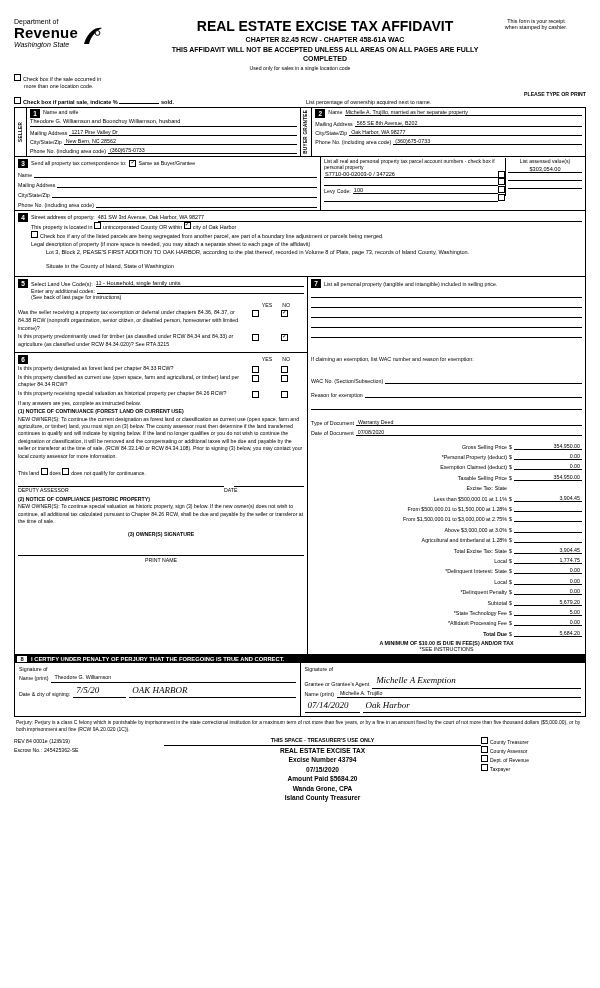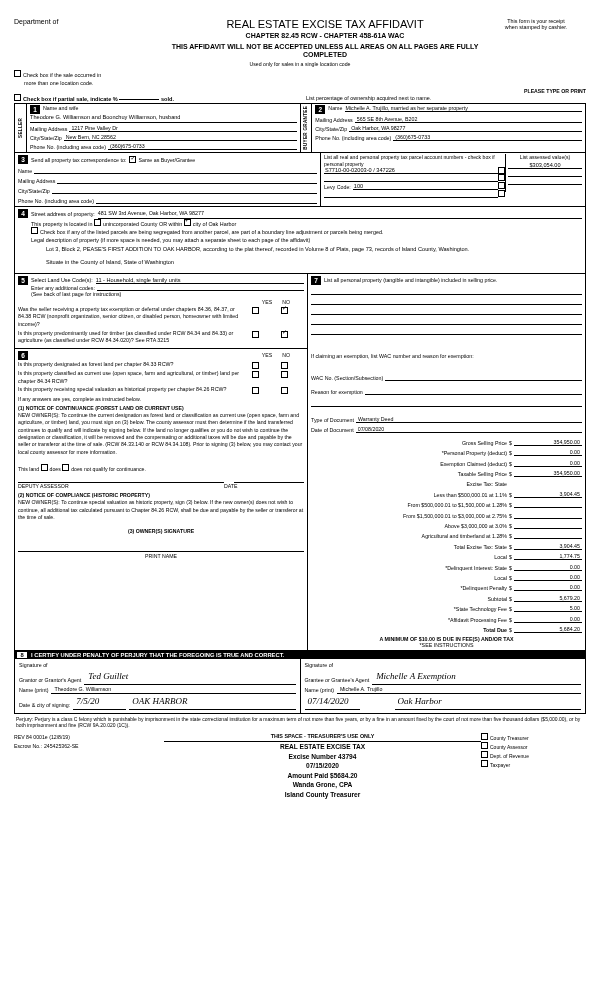--- a/index.html
+++ b/index.html
@@ -7,21 +7,21 @@
   .page{width:600px;height:988px;background:#fff;position:relative;margin:0 auto;box-sizing:border-box;padding:18px 14px 10px 14px;font-size:5.6px;color:#000;}
   .row{display:flex;}
   
   .hdr{display:flex;align-items:flex-start;}
   .dept{width:150px;line-height:1.05;}
   .dept .d1{font-size:7px;}
   .dept .d2{font-size:15px;font-weight:bold;letter-spacing:.2px;}
   .dept .d3{font-size:7px;font-style:italic;}
   .swoosh{display:inline-block;width:22px;height:22px;vertical-align:top;margin-left:4px;}
   .title{flex:1;text-align:center;line-height:1.25;}
-  .title .t1{font-size:11px;font-weight:normal;}
+  .title .t1{font-size:14px;font-weight:bold;}
   .title .t2{font-size:7px;font-weight:bold;}
   .title .t3{font-size:7px;font-weight:bold;margin-top:2px;}
   .receipt{width:100px;text-align:center;font-size:5.4px;line-height:1.2;}
   .usedonly{text-align:center;font-size:5.2px;margin-top:1px;}
   
   .cb{display:inline-block;width:5px;height:5px;border:.6px solid #000;vertical-align:-0.5px;margin-right:2px;background:#fff;}
   .cb.chk{position:relative;}
   .cb.chk:after{content:"\2713";position:absolute;left:0px;top:-2.4px;font-size:6px;line-height:6px;}
   .num{width:10px;height:9px;background:#000;color:#fff;font-size:6.5px;font-weight:bold;text-align:center;line-height:9px;display:inline-block;}
   
@@ -91,20 +91,32 @@
   .treas{font-weight:bold;font-size:5.4px;text-align:center;border-bottom:.6px solid #000;}
 </style>
 </head>
 <body>
 
 <div class="page">
 
   <div class="hdr">
     <div class="dept">
       <div class="d1">Department of</div>
+      <div class="row" style="align-items:flex-start;">
+        <div>
+          <div class="d2">Revenue</div>
+          <div class="d3">Washington State</div>
+        </div>
+        <span class="swoosh">
+          <svg width="22" height="22" viewBox="0 0 22 22">
+              <path d="M2 19 C6 6,14 2,20 3 C14 6,9 11,7 19 Z" fill="#000"></path>
+              <circle cx="15.5" cy="8" r="2.4" fill="#fff" stroke="#000" stroke-width="1"></circle>
+            </svg>
+        </span>
+      </div>
     </div>
     <div class="title">
       <div class="t1">REAL ESTATE EXCISE TAX AFFIDAVIT</div>
       <div class="t2">CHAPTER 82.45 RCW - CHAPTER 458-61A WAC</div>
       <div class="t3">THIS AFFIDAVIT WILL NOT BE ACCEPTED UNLESS ALL AREAS ON ALL PAGES ARE FULLY COMPLETED</div>
     </div>
     <div class="receipt">
       <div>This form is your receipt</div>
       <div>when stamped by cashier.</div>
     </div>
@@ -477,44 +489,40 @@
   </div>
 
   <div class="sec8hdr">
     <span class="n">8</span>
     <span>I CERTIFY UNDER PENALTY OF PERJURY THAT THE FOREGOING IS TRUE AND CORRECT.</span>
   </div>
   <div class="sigwrap">
     <div class="sigcol">
       <div>Signature of</div>
       <div class="row" style="align-items:flex-end;">
-        <span>Grantor or Grantor's Agent</span>
-        <span class="sigval" style="flex:1;border-bottom:.55px solid #000;margin-left:3px;padding-left:4px;">Ted Guillet</span>
-      </div>
-      <div class="row" style="align-items:flex-end;">
         <span>Name (print)</span>
         <span style="flex:1;border-bottom:.55px solid #000;margin-left:3px;padding-left:3px;">Theodore G. Williamson</span>
       </div>
       <div class="row" style="align-items:flex-end;">
         <span>Date &amp; city of signing:</span>
         <span class="sigval" style="width:50px;border-bottom:.55px solid #000;margin-left:3px;padding-left:3px;">7/5/20</span>
         <span class="sigval" style="flex:1;border-bottom:.55px solid #000;margin-left:3px;padding-left:3px;">OAK HARBOR</span>
       </div>
     </div>
     <div class="sigcol right">
       <div>Signature of</div>
       <div class="row" style="align-items:flex-end;">
         <span>Grantee or Grantee's Agent</span>
         <span class="sigval" style="flex:1;border-bottom:.55px solid #000;margin-left:3px;padding-left:4px;">Michelle A Exemption</span>
       </div>
       <div class="row" style="align-items:flex-end;">
         <span>Name (print)</span>
         <span style="flex:1;border-bottom:.55px solid #000;margin-left:3px;padding-left:3px;">Michelle A. Trujillo</span>
       </div>
-      <div class="row" style="align-items:center;gap:32px;">
+      <div class="row" style="align-items:center;">
         <span class="sigval" style="width:52px;border-bottom:.55px solid #000;padding-left:3px;">07/14/2020</span>
         <span class="sigval" style="flex:1;border-bottom:.55px solid #000;margin-left:3px;padding-left:3px;">Oak Harbor</span>
       </div>
     </div>
   </div>
   <div class="perj">Perjury: Perjury is a class C felony which is punishable by imprisonment in the state correctional institution for a maximum term of not more than five years, or by a fine in an amount fixed by the court of not more than five thousand dollars ($5,000.00), or by both imprisonment and fine (RCW 9A.20.020 (1C)).</div>
 
   <div class="foot">
     <div class="footL">
       <div>REV 84 0001e (12/8/19)</div>

